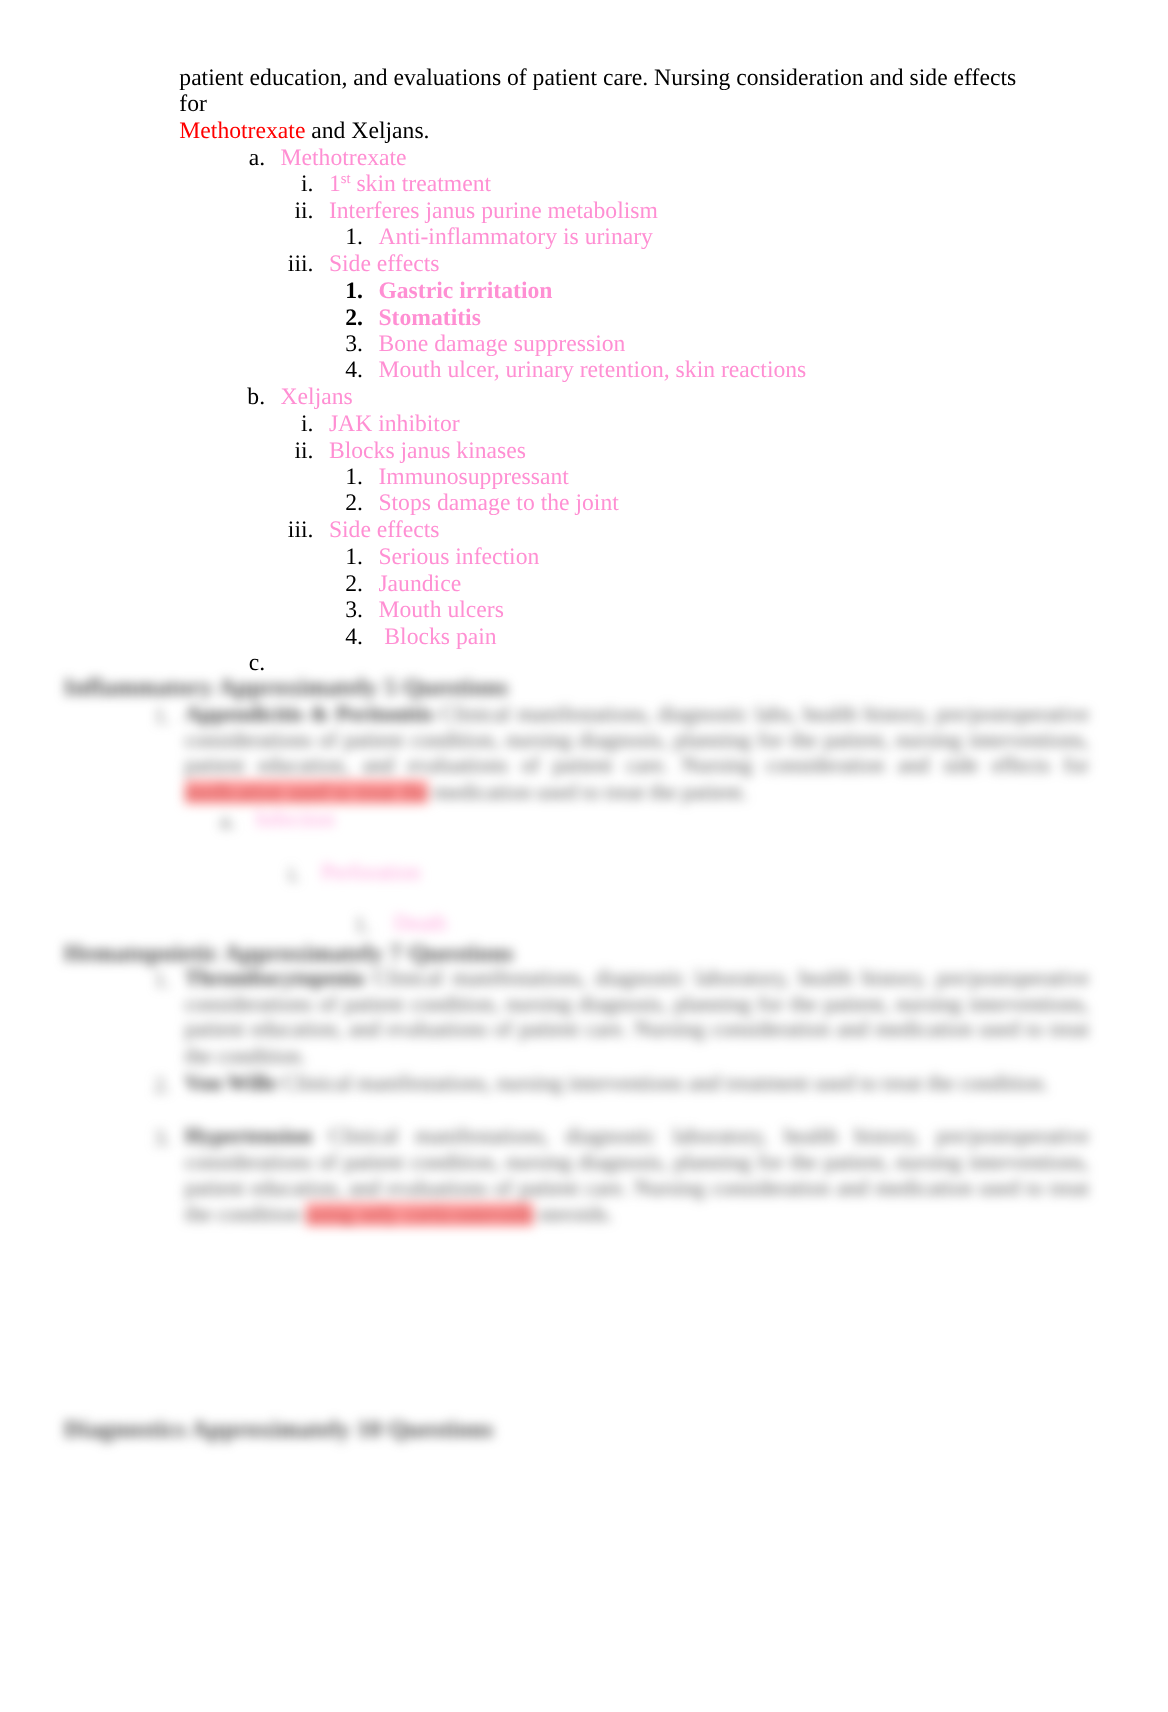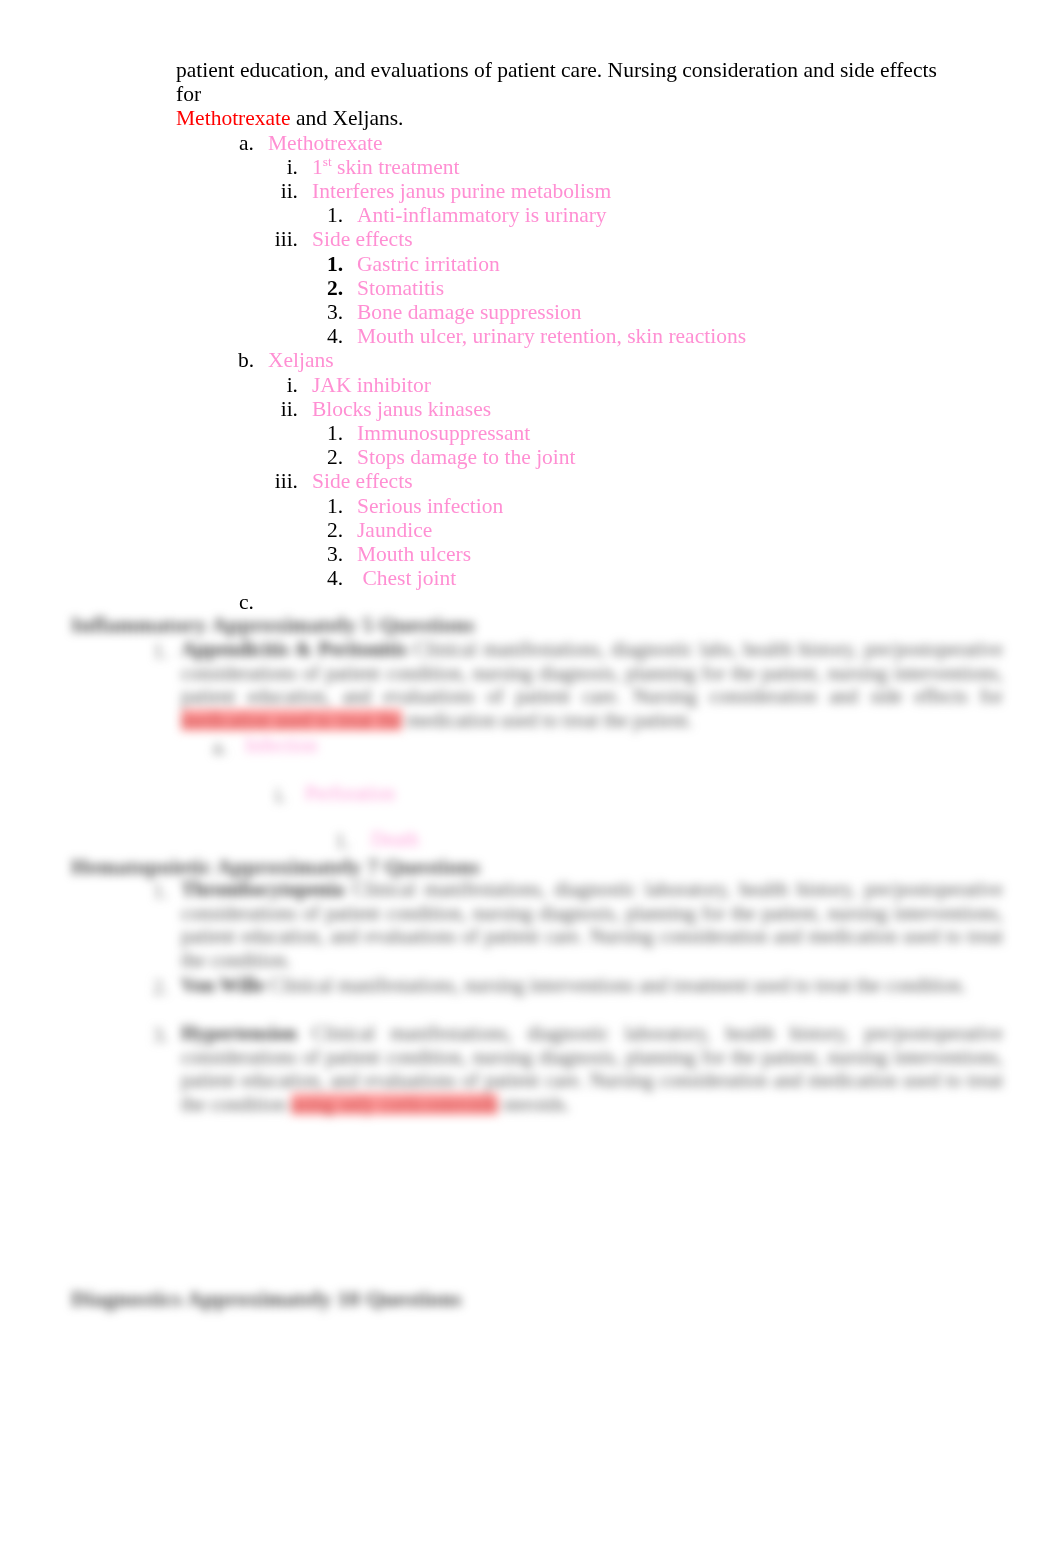--- a/index.html
+++ b/index.html
@@ -11,21 +11,21 @@
     width: 1062px;
     height: 1556px;
     position: relative;
     font-family: "Liberation Serif", "DejaVu Serif", serif;
     color: #000000;
     overflow: hidden;
   }
 
   .page {
     position: absolute;
-    left: 13px; top: 0;
+    left: 0; top: 0;
     width: 864px;
     height: 1556px;
     background: #ffffff;
   }
 
   
   .clear-zone {
     position: absolute;
     left: 163px;
     top: 58px;
@@ -33,21 +33,21 @@
   }
 
   .body-line {
     font-size: 21.5px;
     line-height: 24.2px;
     color: #000000;
     text-align: left;
   }
   .red { color: #FF0000; }
   .pink { color: #FF8FD3; }
-  .pink-bold { color: #FF8FD3; font-weight: normal; }
+  .pink-bold { color: #FF8FD3; font-weight: bold; }
 
   
   .row {
     display: flex;
     align-items: baseline;
     line-height: 24.2px;
     font-size: 21.5px;
   }
   .marker {
     flex: 0 0 auto;
@@ -199,21 +199,21 @@
       <span class="txt pink">Jaundice</span>
     </div>
 
     <div class="row lvl-1">
       <span class="marker">3.</span>
       <span class="txt pink">Mouth ulcers</span>
     </div>
 
     <div class="row lvl-1">
       <span class="marker">4.</span>
-      <span class="txt pink"> Chest joint</span>
+      <span class="txt pink"> Blocks pain</span>
     </div>
 
     <div class="row lvl-a">
       <span class="marker pink">c.</span>
       <span class="txt pink"></span>
     </div>
 
   </div>
 
   <div class="blur-zone">

